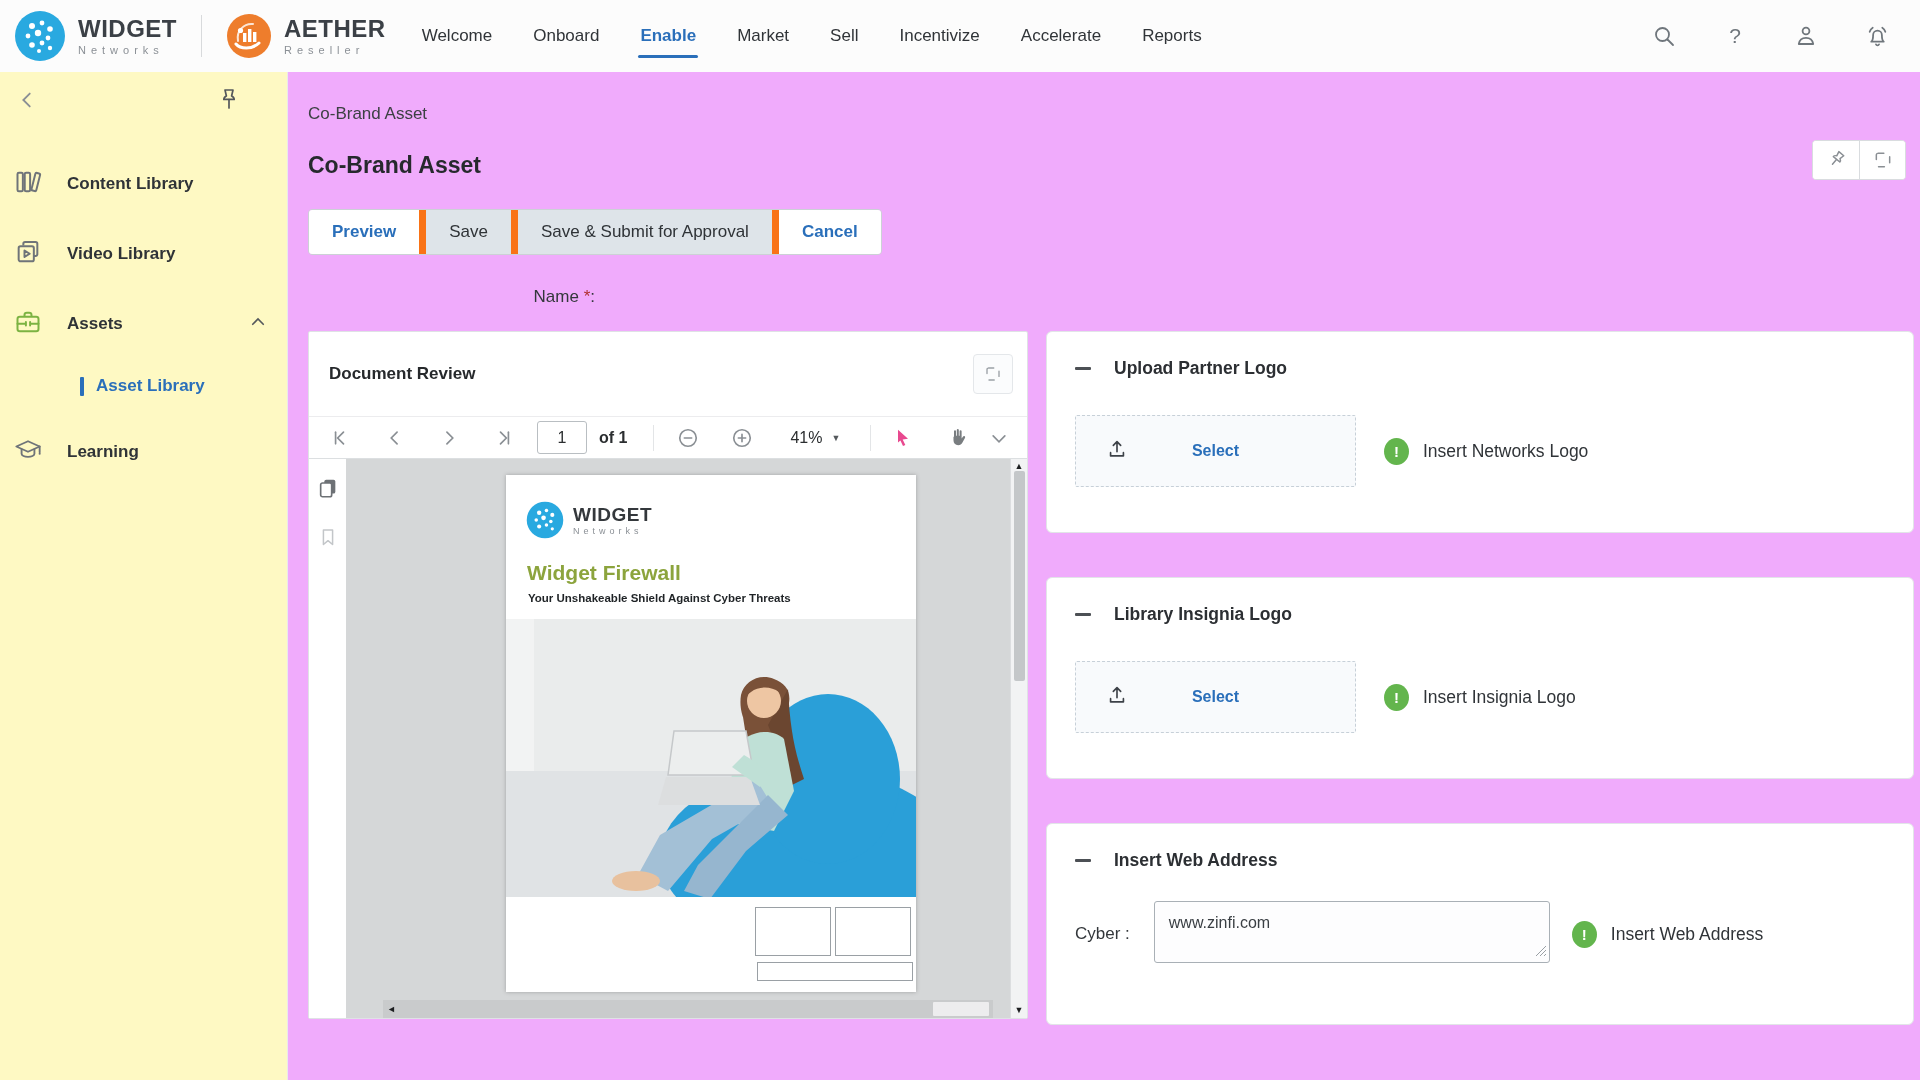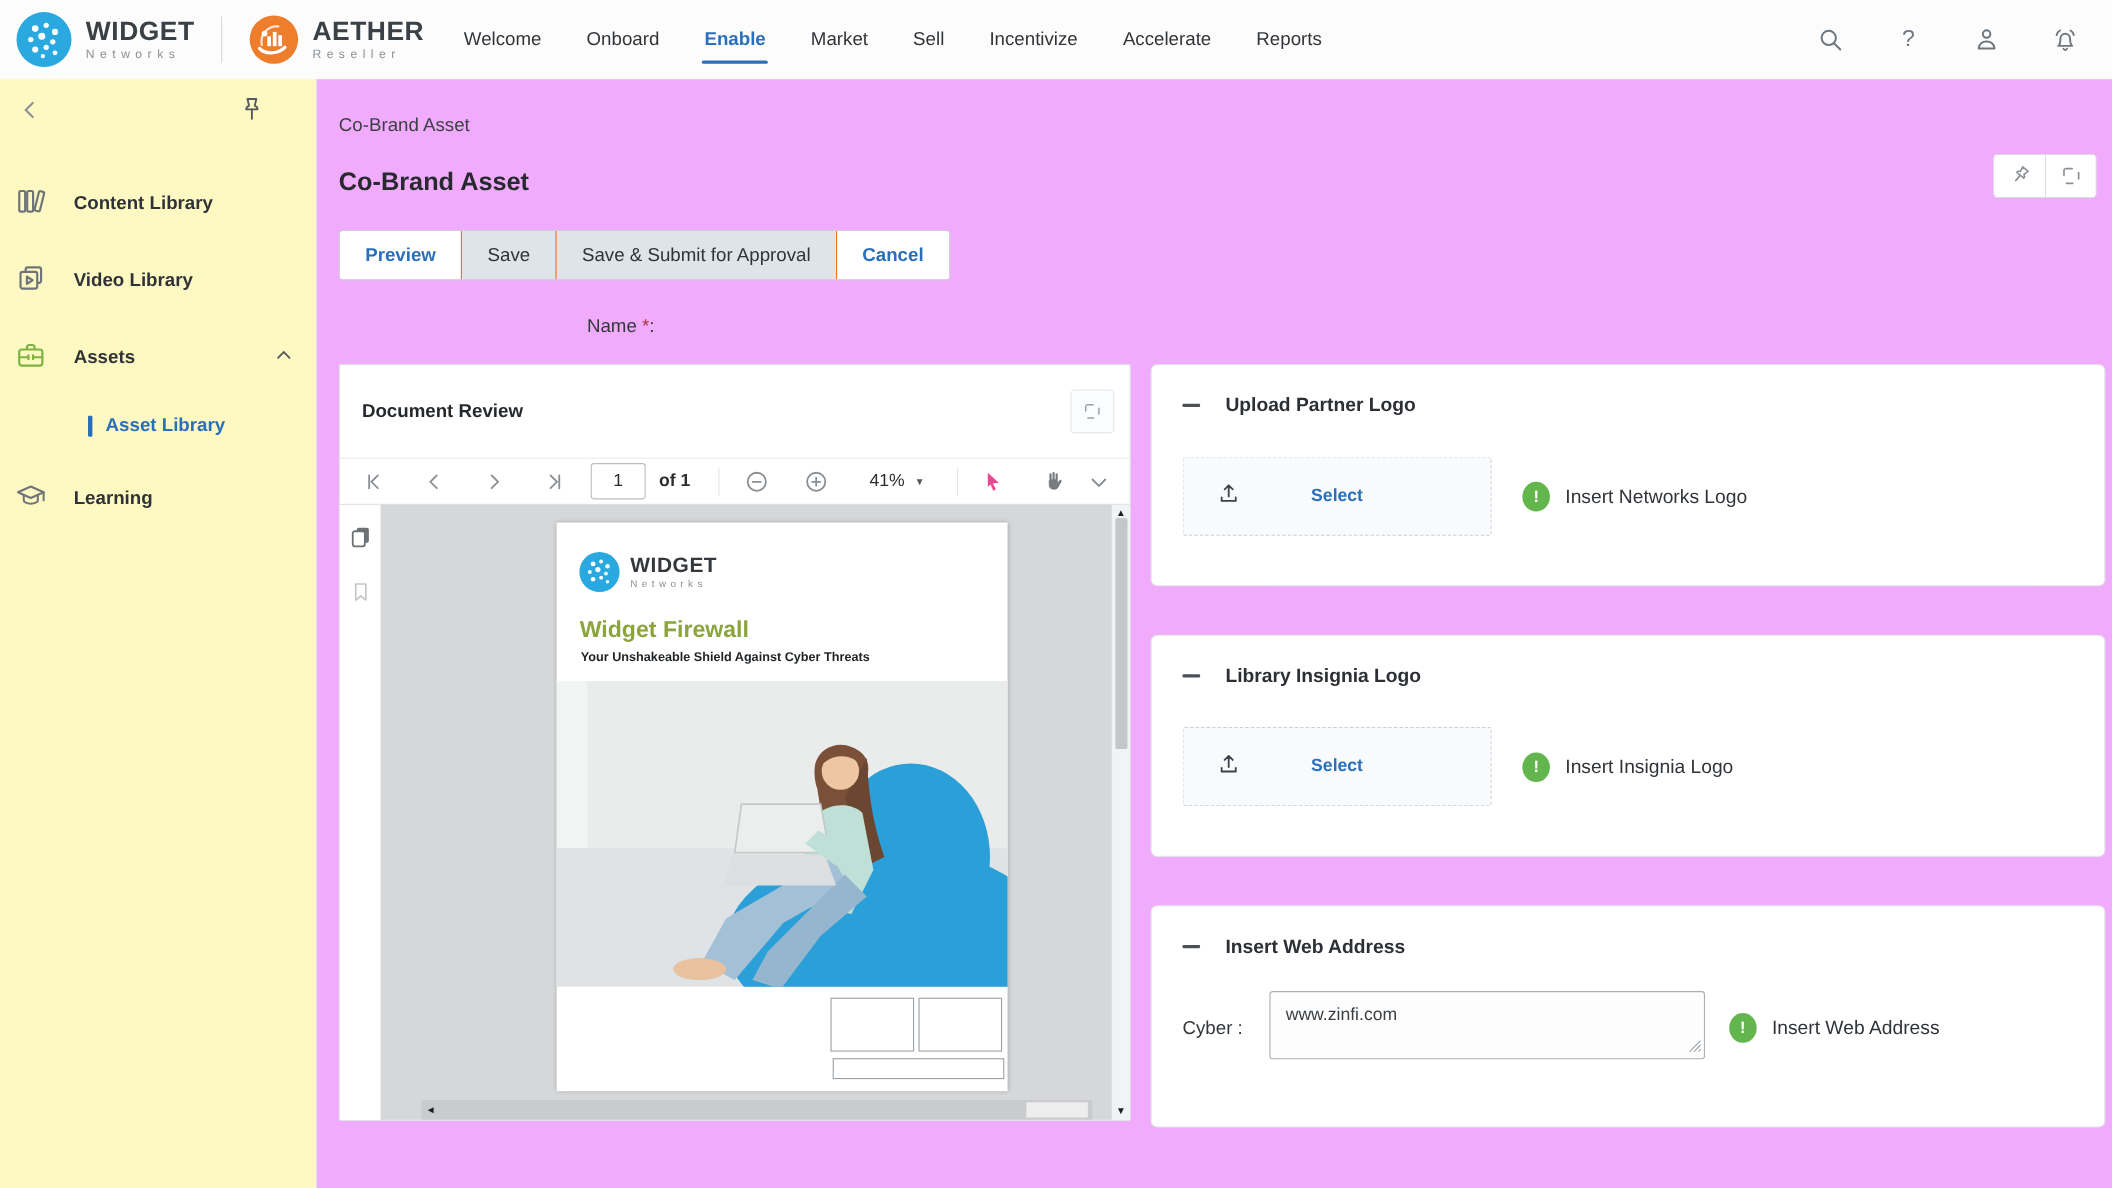--- a/index.html
+++ b/index.html
@@ -37,21 +37,21 @@
   .breadcrumb { font-size:17px; color:#3c4043; margin-top:8px; }
   .page-title { font-size:23px; font-weight:bold; color:#26292d; margin-top:28px; }
   .corner-group { position:absolute; top:68px; right:14px; display:flex; border:1px solid #d9dcdf;
     border-radius:4px; overflow:hidden; background:#fff; }
   .corner-btn { width:46px; height:38px; display:flex; align-items:center; justify-content:center;
     background:#fff; cursor:pointer; }
   .corner-btn + .corner-btn { border-left:1px solid #d9dcdf; }
 
   .action-group { display:inline-flex; margin-top:30px; border:1px solid #ccd1d6; border-radius:4px; overflow:hidden; }
   .action-group button { height:44px; padding:0 23px; font-size:17px; font-family:inherit; cursor:pointer; border:none; }
-  .action-group button + button { border-left:1px solid #f97316; }
+  .action-group button + button { border-left:7px solid #f97316; }
   .btn-light { background:#fff; color:#2a6fba; font-weight:bold; }
   .btn-gray  { background:#dee4e9; color:#2f3337; }
 
   .name-row { display:flex; align-items:center; margin-top:32px; }
   .name-label { width:300px; text-align:right; font-size:17px; color:#33373b; padding-right:13px; }
   .req { color:#b03030; }
   .name-input { width:468px; height:46px; border:1px solid #c6ccd2; border-radius:6px; background:#fbfcfd;
     font-size:17px; font-family:inherit; color:#3a3f44; padding:0 16px; }
   .name-input::placeholder { color:#9aa0a6; }
 

